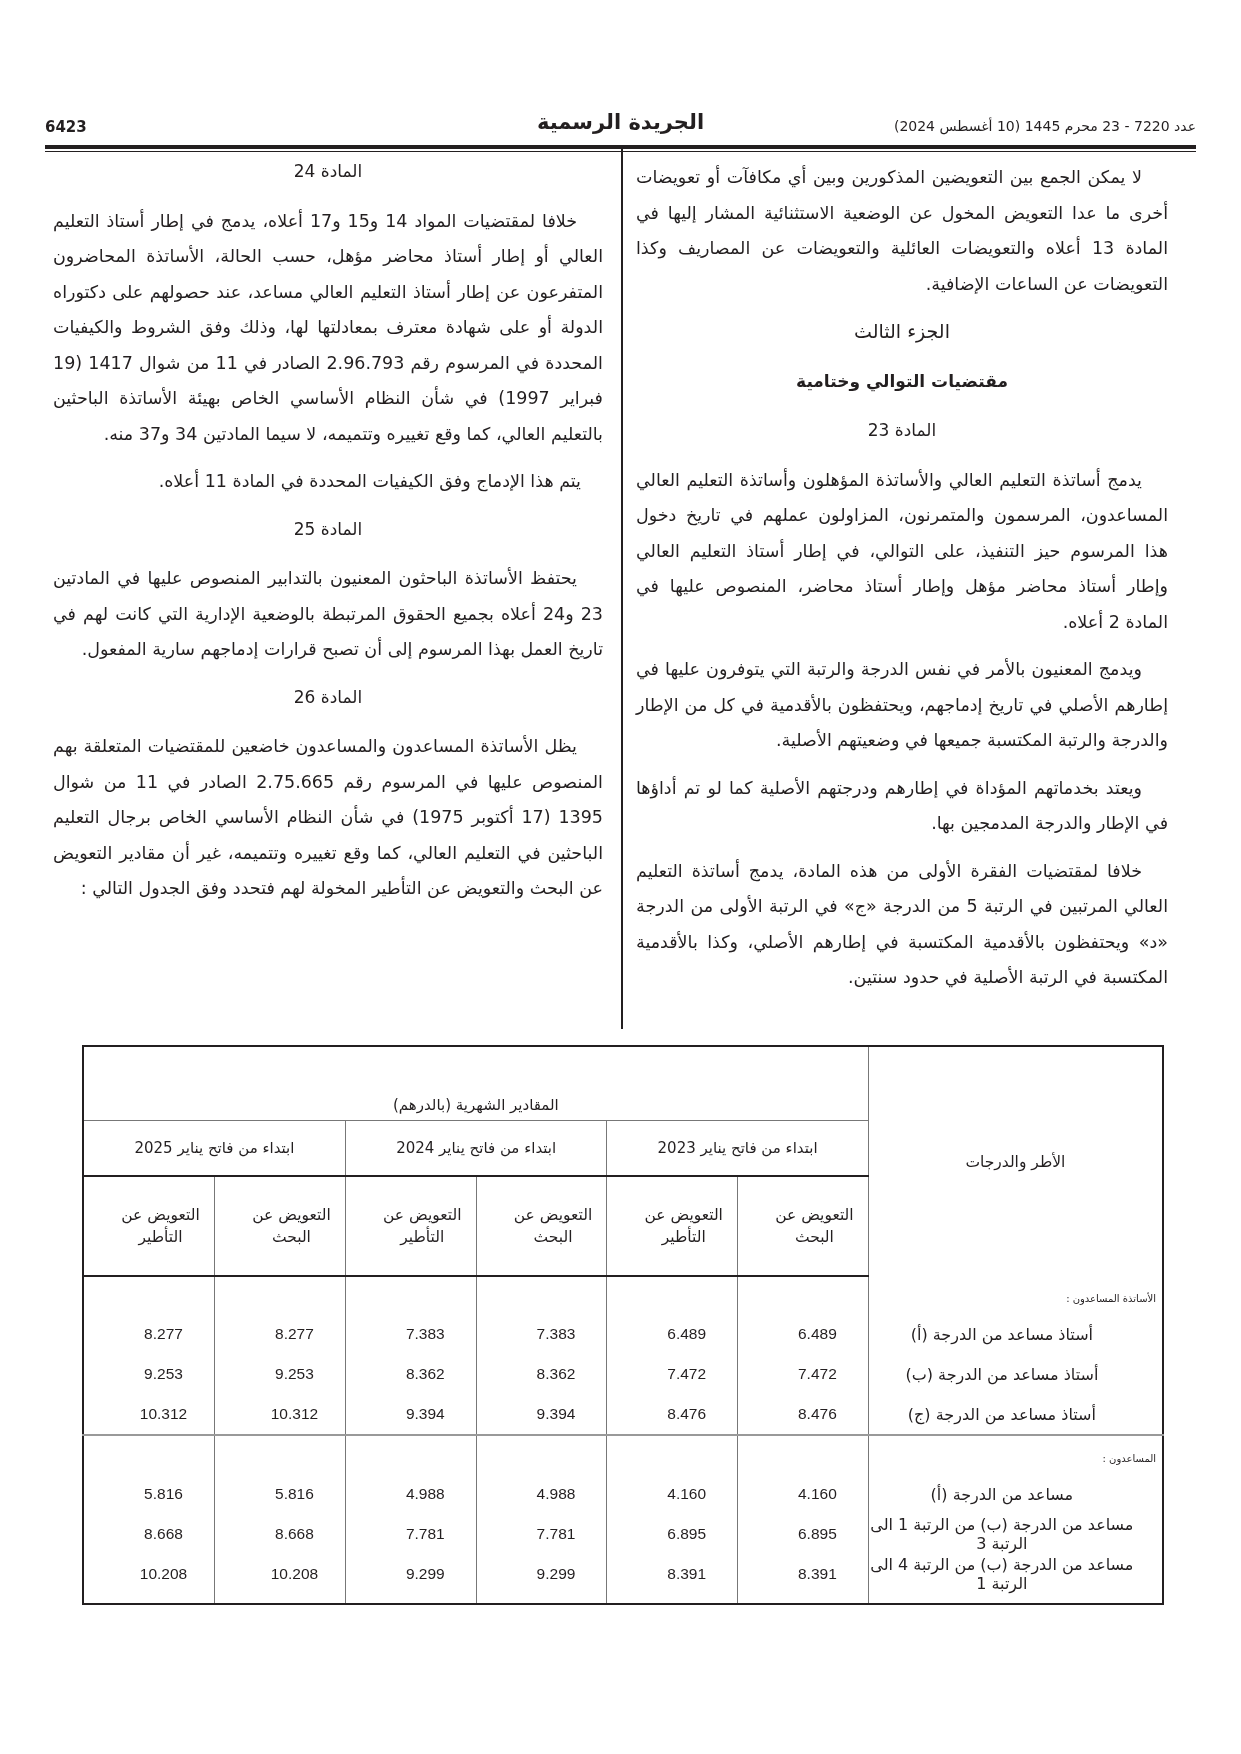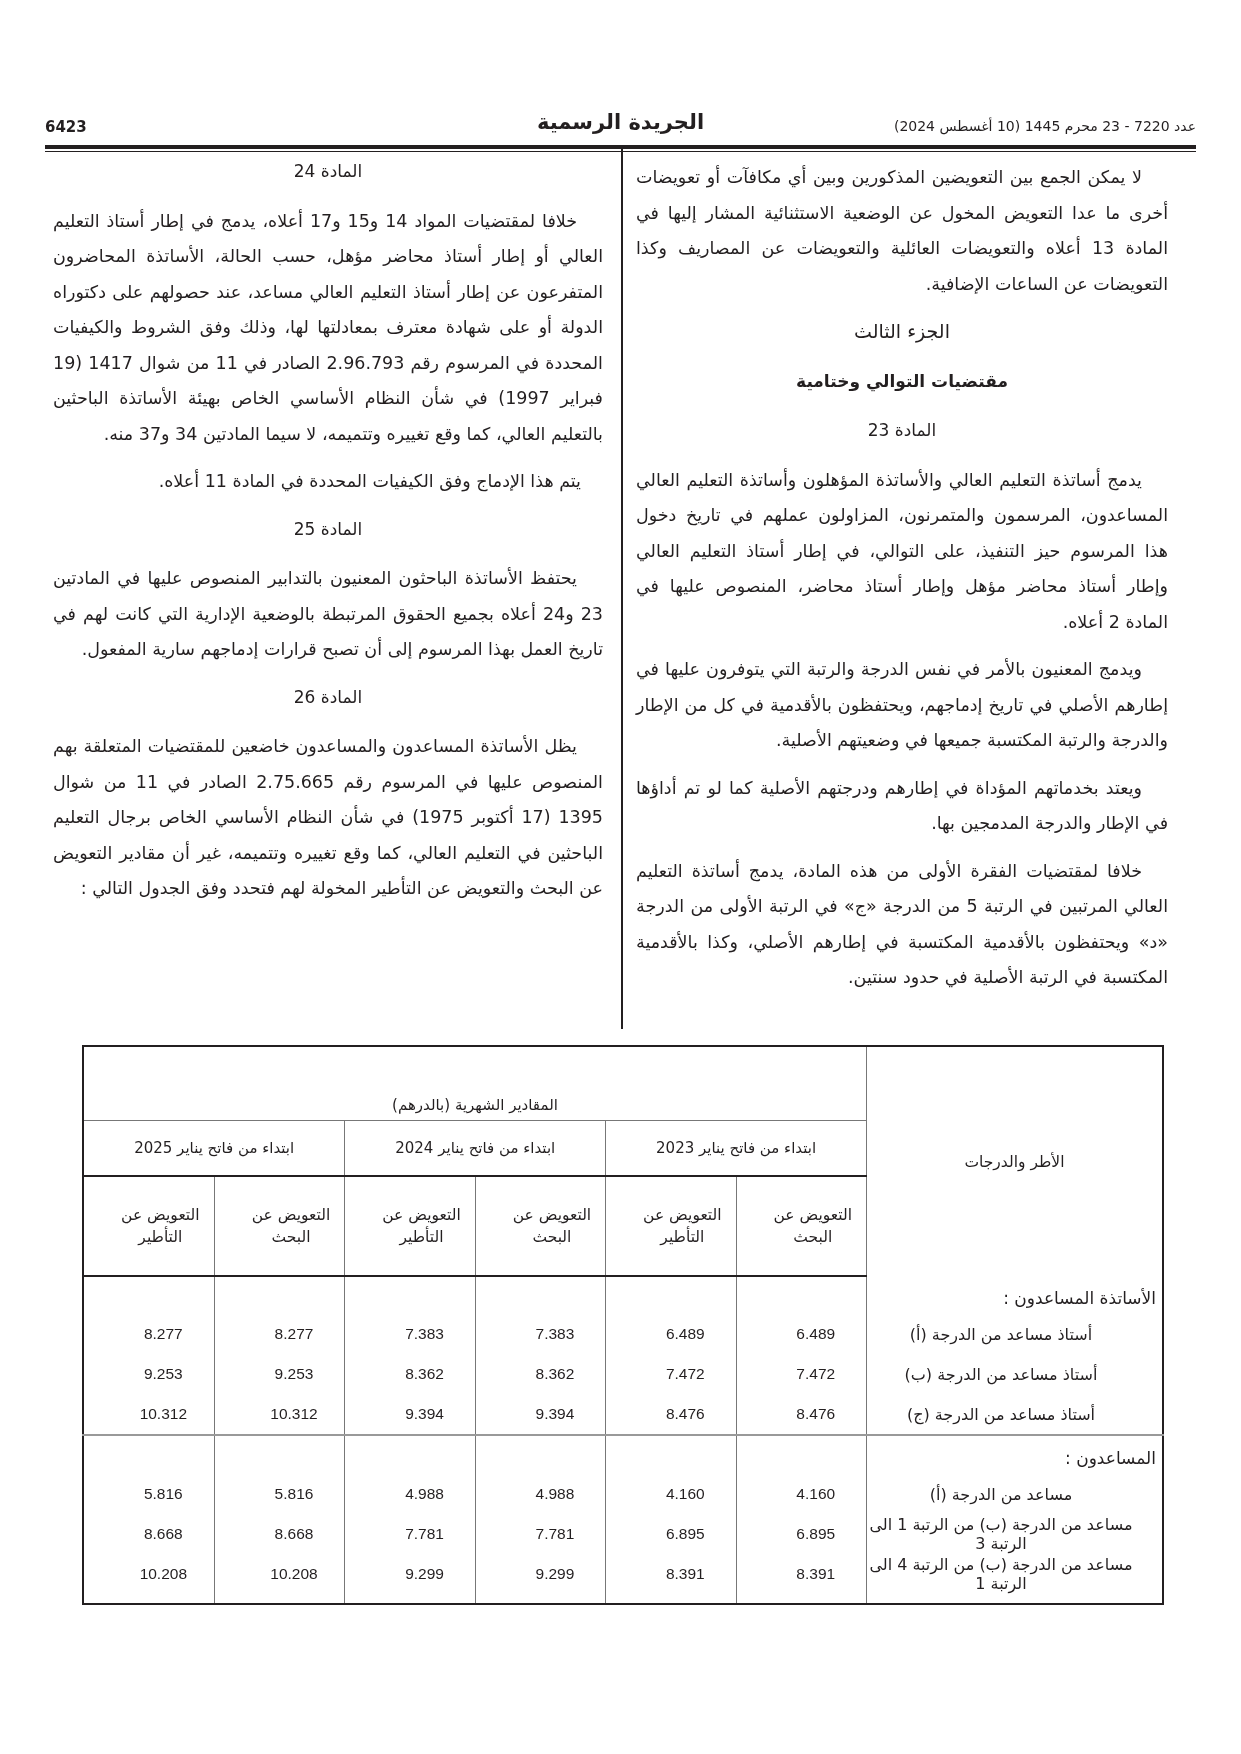--- a/index.html
+++ b/index.html
@@ -44,21 +44,21 @@
     font-size: 15px; color: #231f20;
     border: 2.5px solid #231f20;
   }
   table.comp th, table.comp td { border-left: 1px solid #777; border-right: 1px solid #777; }
   table.comp th { font-weight: normal; text-align: center; vertical-align: middle; }
   .hdr-main { height: 66px; vertical-align: bottom !important; padding-bottom: 6px; border-bottom: 1px solid #777; }
   .hdr-year { height: 52px; border-bottom: 2px solid #231f20; }
   .hdr-sub { height: 96px; line-height: 22px; font-size: 15.5px; }
   .hdr-label { width: 372px; border-right: 2.5px solid #231f20 !important; font-size: 15.5px; }
   tr.hdr-sub-row th { border-bottom: 2.5px solid #231f20; padding-left: 24px; }
-  td.group-label { text-align: right; padding: 10px 6px 4px 0; font-size: 17px; height: 24px; }
+  td.group-label { text-align: right; padding: 10px 6px 4px 0; font-size: 10px; height: 24px; }
   td.grade { text-align: center; padding-right: 28px; font-size: 16px; }
   td.num { text-align: center; font-family: "Liberation Sans", sans-serif; font-size: 15.5px; width: 118px; padding-left: 30px; }
   tr.r1 td { height: 38px; }
   tr.group-sep td { border-top: 2px solid #999; }
   tr.last td { padding-bottom: 10px; }
 </style>
 </head>
 <body>
 
 <div class="header">

